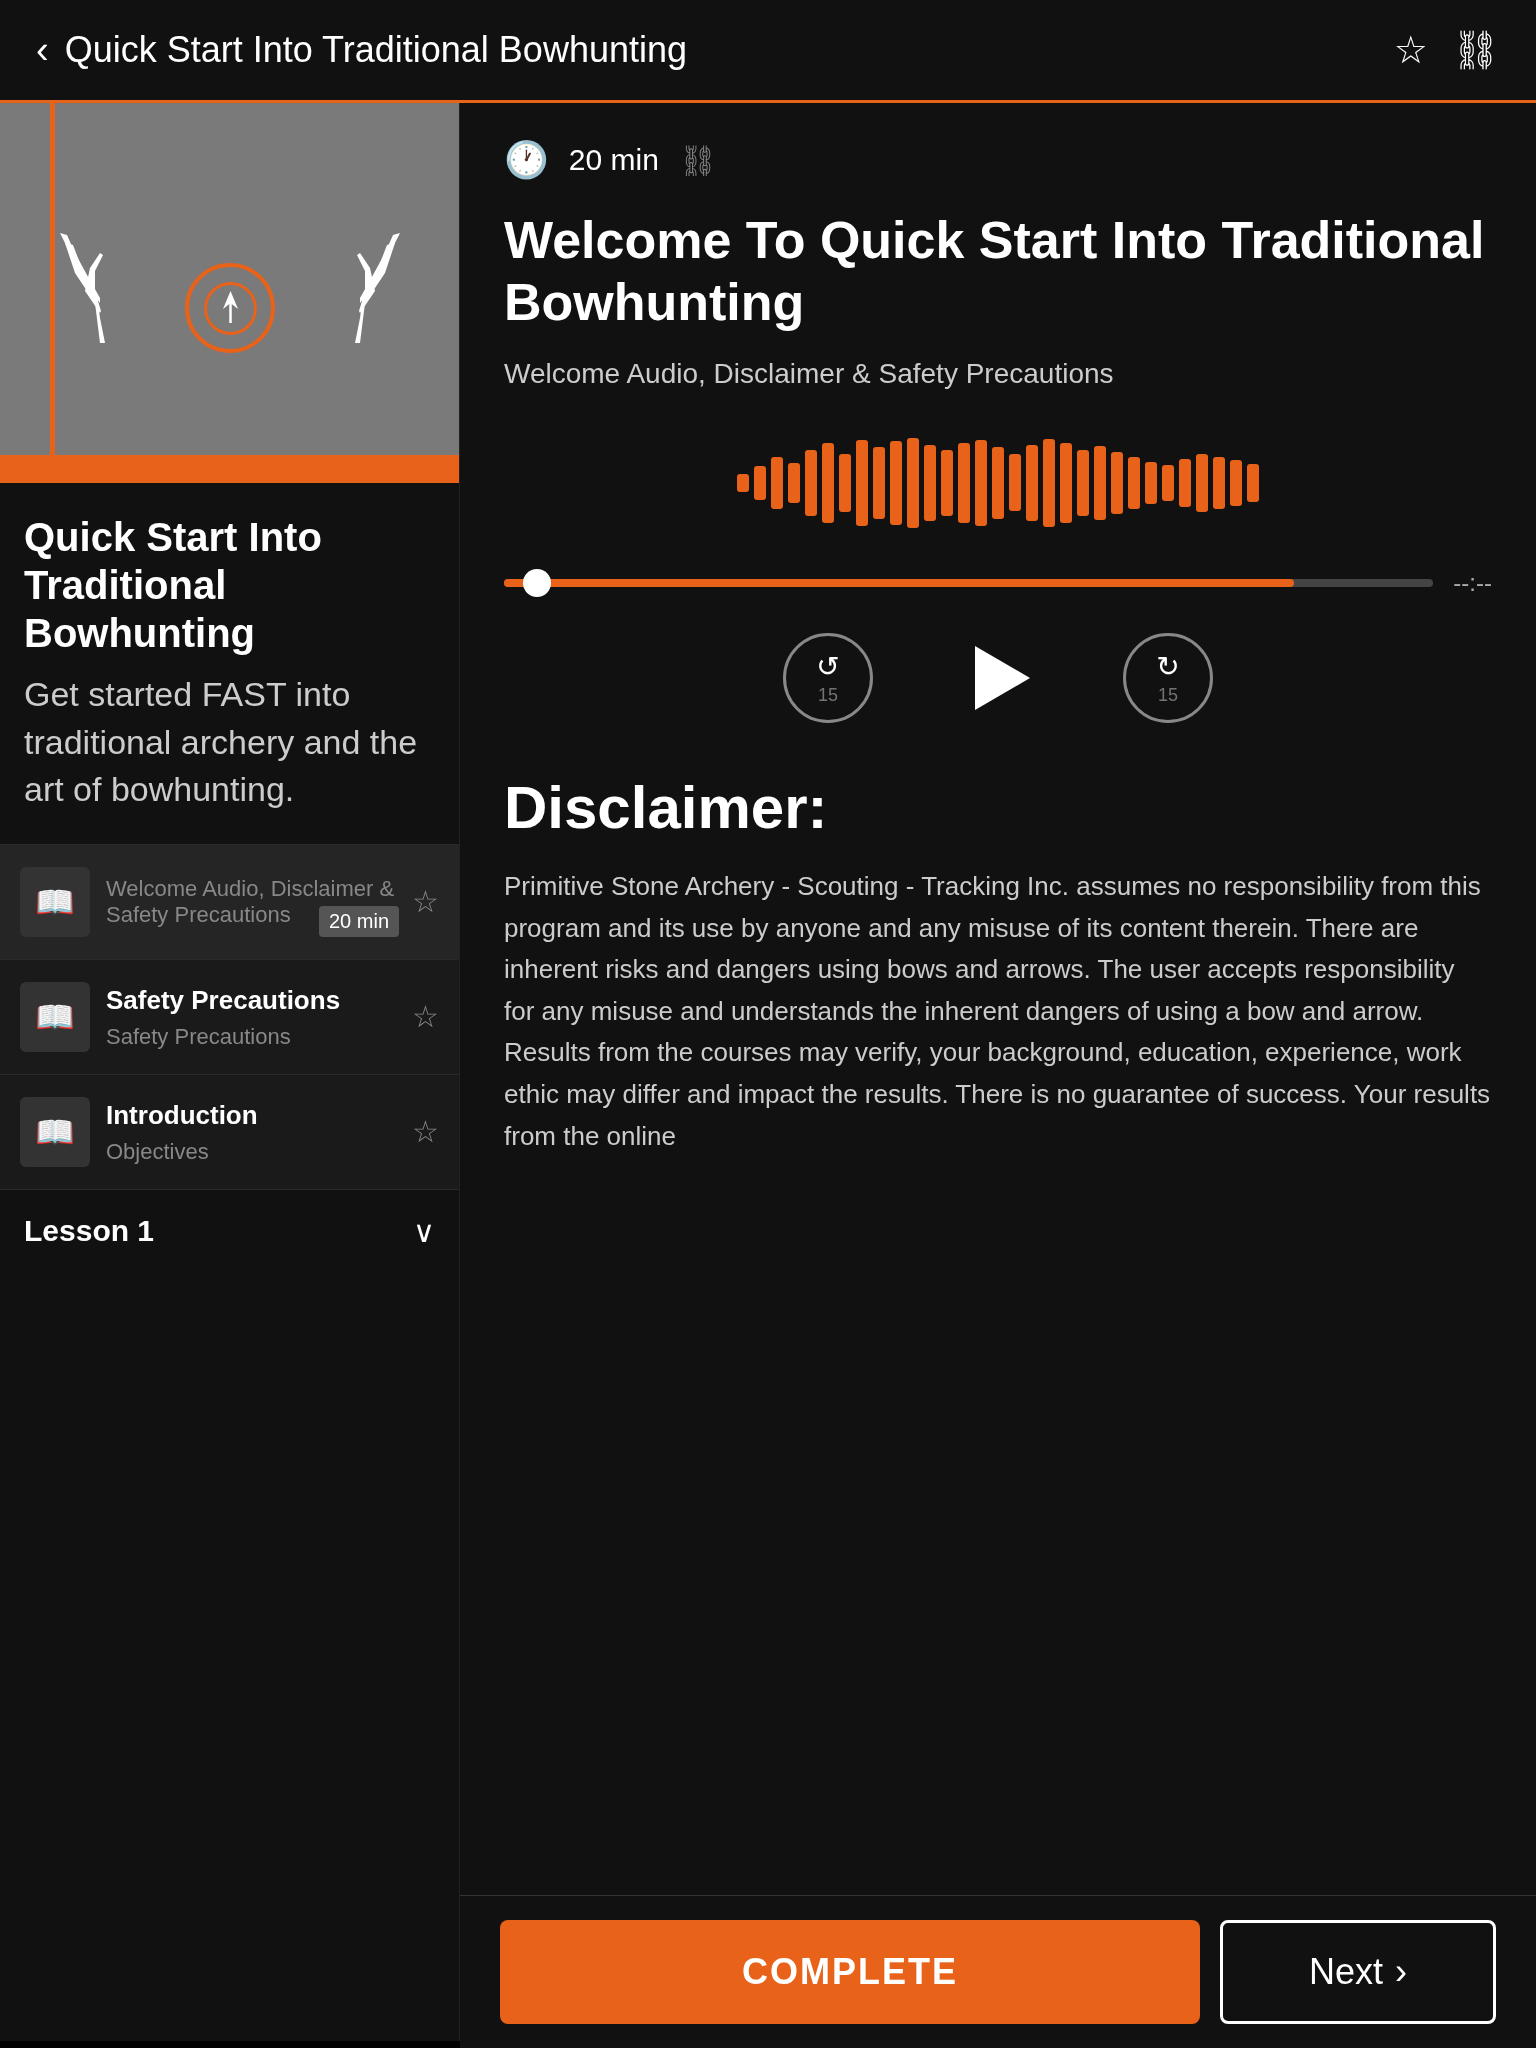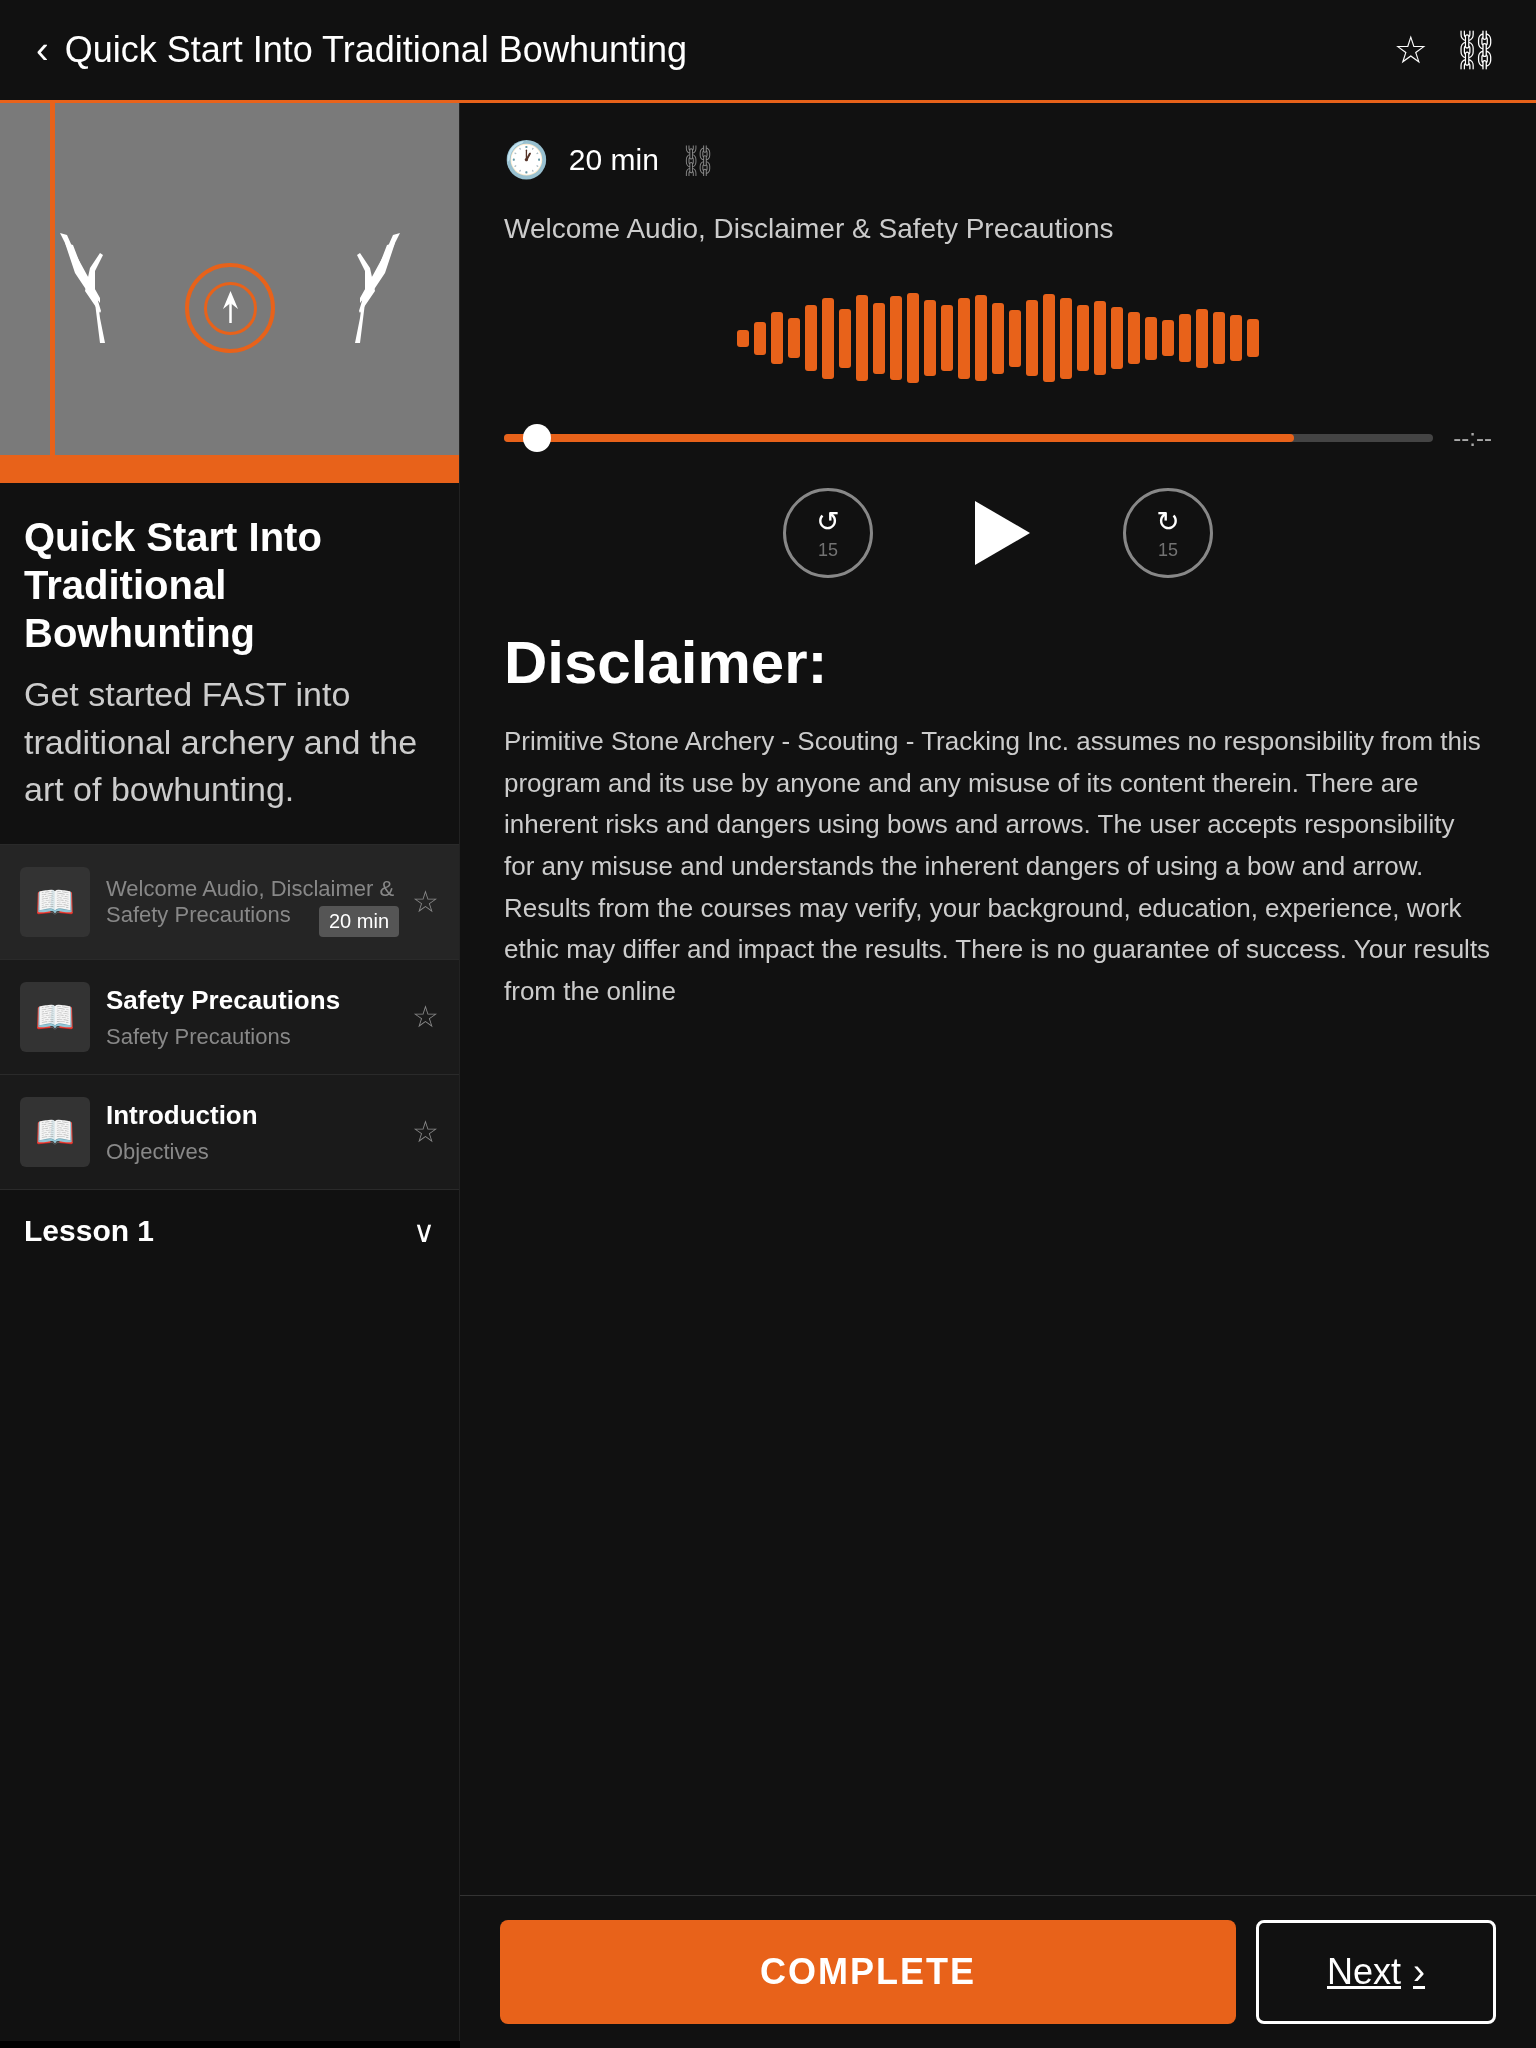--- a/index.html
+++ b/index.html
@@ -410,34 +410,33 @@
       color: #fff;
       border: none;
       border-radius: 8px;
       font-size: 36px;
       font-weight: 700;
       letter-spacing: 2px;
       padding: 28px;
       cursor: pointer;
     }
     .btn-next {
-      width: 240px;
+      width: 276px;
       background: transparent;
       color: #fff;
       border: 3px solid #fff;
       border-radius: 8px;
       font-size: 36px;
       font-weight: 500;
       padding: 28px;
       cursor: pointer;
       display: flex;
       align-items: center;
       justify-content: center;
       gap: 12px;
-      text-decoration: underline;
     }
     .btn-next-arrow {
       font-size: 36px;
     }
   </style>
 </head>
 <body>
 
 <div class="header">
   <div class="header-left">
@@ -538,20 +537,21 @@
   </div>
 
   <div class="right-panel">
 
     <div class="duration-row">
       <span class="duration-icon">🕐</span>
       <span class="duration-text">20 min</span>
       <span class="link-icon">⛓</span>
     </div>
 
+    <div class="right-title">Welcome To Quick Start Into Traditional Bowhunting</div>
     <div class="right-subtitle">Welcome Audio, Disclaimer &amp; Safety Precautions</div>
 
     <div class="audio-waveform" id="waveform-container">
     <div class="wave-bar" style="height: 17.1px;"></div>
         <div class="wave-bar" style="height: 33.25px;"></div>
         <div class="wave-bar" style="height: 52.25px;"></div>
         <div class="wave-bar" style="height: 39.9px;"></div>
         <div class="wave-bar" style="height: 66.5px;"></div>
         <div class="wave-bar" style="height: 80.75px;"></div>
         <div class="wave-bar" style="height: 58.9px;"></div>

